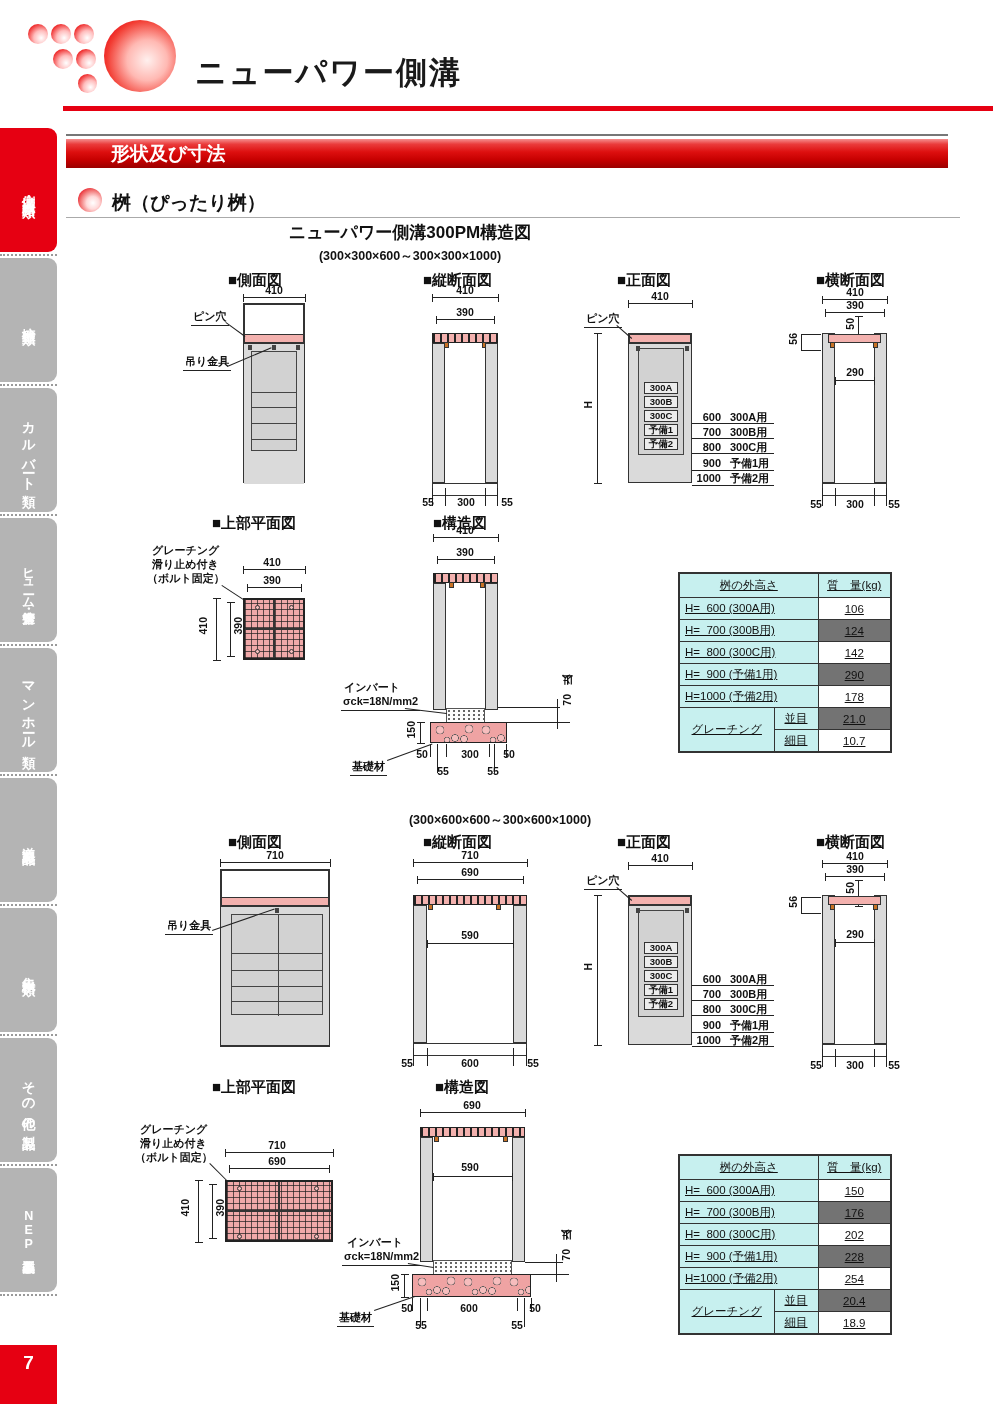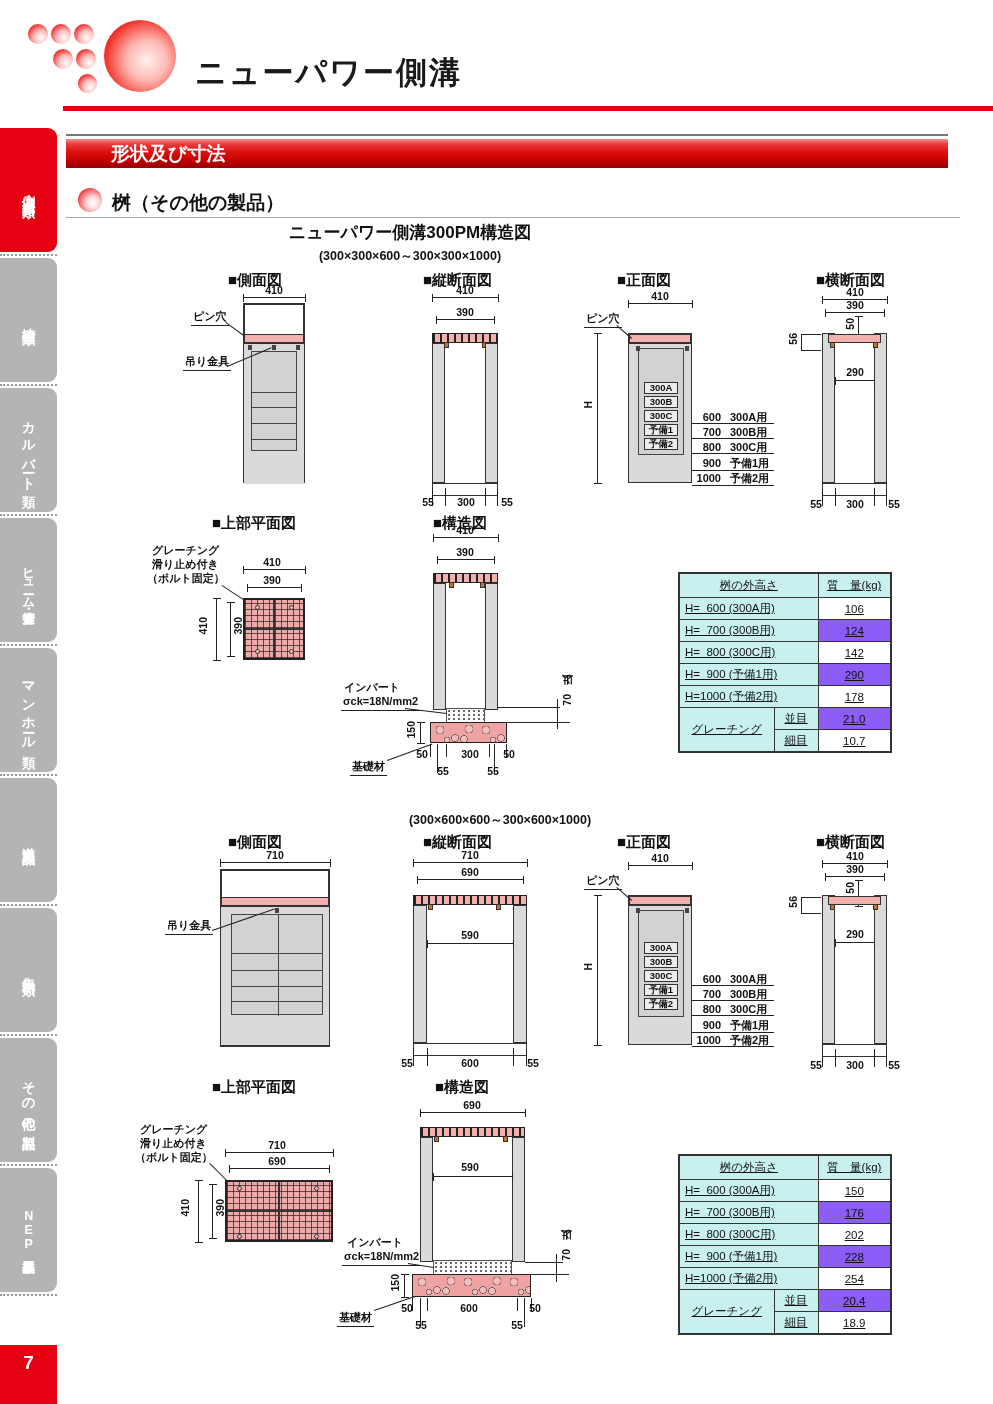--- a/index.html
+++ b/index.html
@@ -70,21 +70,21 @@
   .steprow{position:absolute;font-weight:bold;font-size:11px;line-height:1;white-space:pre;color:#111;}
   .stv{display:inline-block;width:27px;text-align:right;}
   .stu{display:inline-block;margin-left:9px;}
   
   .wtable{position:absolute;border-collapse:collapse;table-layout:fixed;font-size:11.5px;color:#111;border:2px solid #333;text-decoration:underline;}
   .wtable td{border:1px solid #333;padding:0;white-space:pre;height:21px;}
   .wtable td.hd{height:23px;text-align:center;font-weight:normal;}
   .wtable .cy{background:#c7f0ef;padding-left:5px;}
   .wtable .cyc{background:#c7f0ef;text-align:center;}
   .wtable .val{text-align:center;background:#fff;}
-  .wtable .val.g{background:#8b5cf6;}
+  .wtable .val.g{background:#737373;}
 </style>
 </head>
 <body>
 
 <div class="page">
 
   <div>
     <i class="circle smallc" style="left:28px;top:24px;width:20px;height:20px"></i>
     <i class="circle smallc" style="left:51px;top:24px;width:20px;height:20px"></i>
     <i class="circle smallc" style="left:74px;top:24px;width:20px;height:20px"></i>
@@ -132,21 +132,21 @@
     <i class="dotsep" style="top:904px"></i>
     <i class="dotsep" style="top:1034px"></i>
     <i class="dotsep" style="top:1164px"></i>
     <i class="dotsep" style="top:1294px"></i>
     <div class="pagenum">7</div>
   </div>
 
   <i class="hl" style="left:66px;top:134px;width:882px;border-top:2px solid #777"></i>
   <div class="banner" style="left:66px;top:139px;width:882px;height:29px;">形状及び寸法</div>
   <i class="circle bullet" style="left:78px;top:188px;width:24px;height:24px;"></i>
-  <div class="note" style="left:112px;top:192px;font-size:19px;">桝（その他の製品）</div>
+  <div class="note" style="left:112px;top:192px;font-size:19px;">桝（ぴったり桝）</div>
   <i class="hl" style="left:66px;top:217px;width:894px;border-top:1px solid #aaa"></i>
 
   <div class="sectitle" style="left:250px;top:221px;width:320px;">ニューパワー側溝300PM構造図</div>
   <div class="secsub" style="left:250px;top:248px;width:320px;">(300×300×600～300×300×1000)</div>
 
   <div class="vtitle" style="left:228px;top:271px;">■側面図</div>
   <div class="vtitle" style="left:423px;top:271px;">■縦断面図</div>
   <div class="vtitle" style="left:617px;top:271px;">■正面図</div>
   <div class="vtitle" style="left:816px;top:271px;">■横断面図</div>
 

